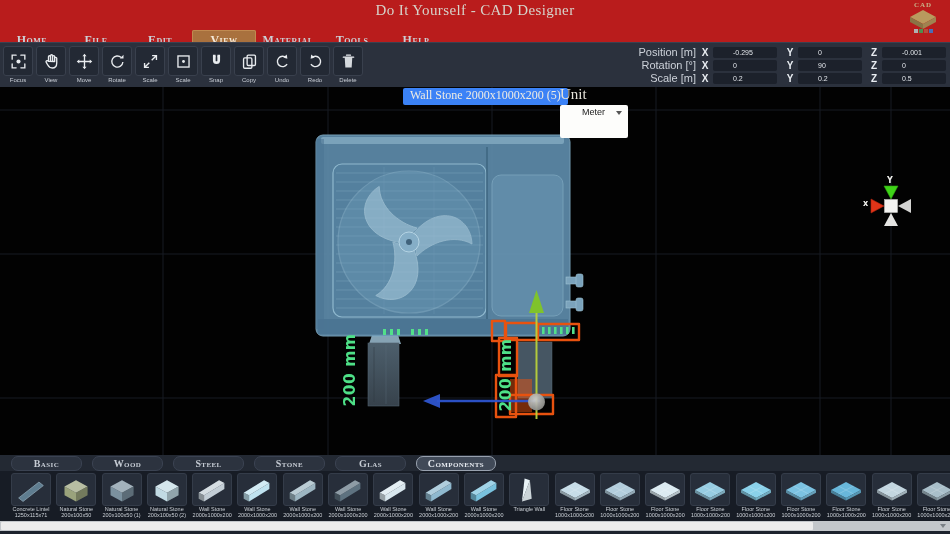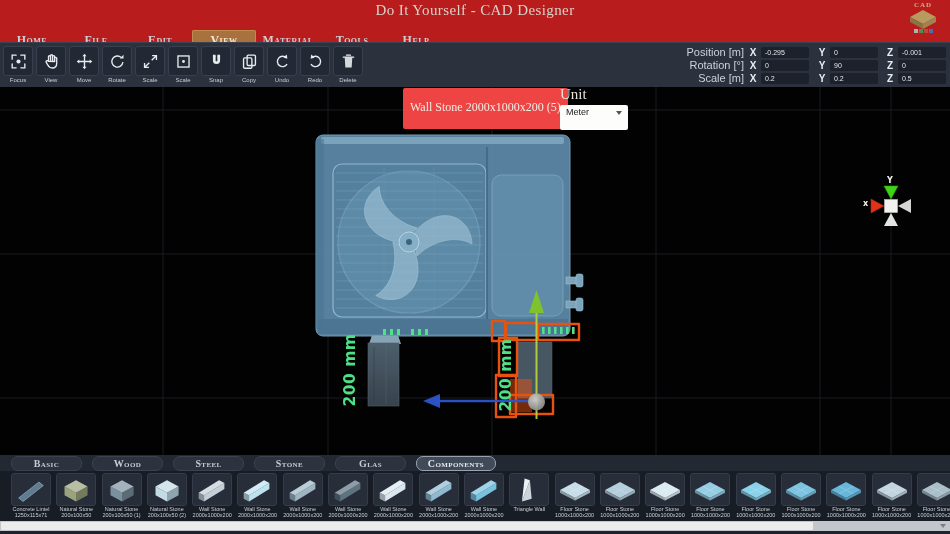--- a/index.html
+++ b/index.html
@@ -20,34 +20,34 @@
   .logo{position:absolute;right:7px;top:1px;width:40px;height:40px;text-align:center;}
   .logo .logo-text{font:bold 7px "Liberation Serif",serif;color:#c9b астро;color:#c9b187;letter-spacing:1px;display:block;}
   
   .toolbar{position:absolute;top:42px;left:0;width:950px;height:45px;background:#2b313d;border-top:1px solid #3a4150;box-sizing:border-box;z-index:5;}
   .tbtn-row{position:absolute;left:3px;top:3px;display:flex;gap:3px;}
   .tbtn{width:30px;display:flex;flex-direction:column;align-items:center;cursor:default;}
   .tbtn-ic{width:28px;height:28px;background:#232934;border:1px solid #39404d;border-radius:3px;
     display:flex;align-items:center;justify-content:center;color:#e9ecef;}
   .tbtn-ic svg{display:block;}
   .tbtn-lb{font-size:6px;color:#c9ced6;margin-top:1px;line-height:7px;}
-  .sel-badge{position:absolute;left:403px;top:45px;height:17px;line-height:17px;padding:12px 7px;
-    background:#ef4444;border-radius:2px;color:#efece3;font:12px "Liberation Serif",serif;}
+  .sel-badge{position:absolute;left:403px;top:45px;height:17px;line-height:17px;padding:0 7px;
+    background:#3b82f6;border-radius:2px;color:#efece3;font:12px "Liberation Serif",serif;}
   .unit-label{position:absolute;left:560px;top:43px;font:15px "Liberation Serif",serif;color:#e6e3da;}
-  .unit-select{position:absolute;left:560px;top:62px;width:68px;height:25px;background:#fdfdfb;border-radius:2px;
-    font-size:9px;color:#222;line-height:15px;padding-left:6px;box-sizing:border-box;cursor:default;}
+  .unit-select{position:absolute;left:560px;top:62px;width:68px;height:33px;background:#fdfdfb;border-radius:2px;
+    font-size:9px;color:#222;line-height:15px;padding-left:22px;box-sizing:border-box;cursor:default;}
   .unit-chevron{position:absolute;right:6px;top:6px;width:0;height:0;
     border-left:3px solid transparent;border-right:3px solid transparent;border-top:4px solid #555;}
   
   .xform{position:absolute;right:4px;top:3px;}
   .xf-row{display:flex;align-items:center;height:12px;margin-bottom:1px;}
   .xf-label{width:64px;text-align:right;font-size:11px;color:#ccd1d9;margin-right:5px;white-space:nowrap;}
   .xf-axis{font-size:10px;font-weight:bold;color:#e9edf2;width:8px;text-align:center;}
   .xf-val{width:44px;height:11px;background:#1c212b;border:none;border-radius:2px;margin:0 0 0 4px;
-    font-size:7px;color:#e1e5ea;padding:0 0 0 4px;font-family:"Liberation Sans",sans-serif;}
+    font-size:7px;color:#e1e5ea;padding:0 0 0 20px;font-family:"Liberation Sans",sans-serif;}
   .xf-gap1{width:9px;} .xf-gap2{width:8px;}
   
   .viewport{position:absolute;top:87px;left:0;width:950px;height:368px;background:#020202;}
   .scene{position:absolute;left:0;top:0;}
   .dim-label{position:absolute;width:86px;text-align:center;color:#4ee087;
     font:600 15.5px "DejaVu Sans",sans-serif;transform:rotate(-90deg);letter-spacing:.5px;white-space:nowrap;}
   .dim-left{left:307px;top:274px;}
   .dim-right{left:463px;top:279px;}
   .gizmo{position:absolute;left:861px;top:89px;width:60px;height:60px;}
   .gizmo-lb{position:absolute;color:#f2f2ee;font:bold 8px "DejaVu Sans",sans-serif;}

